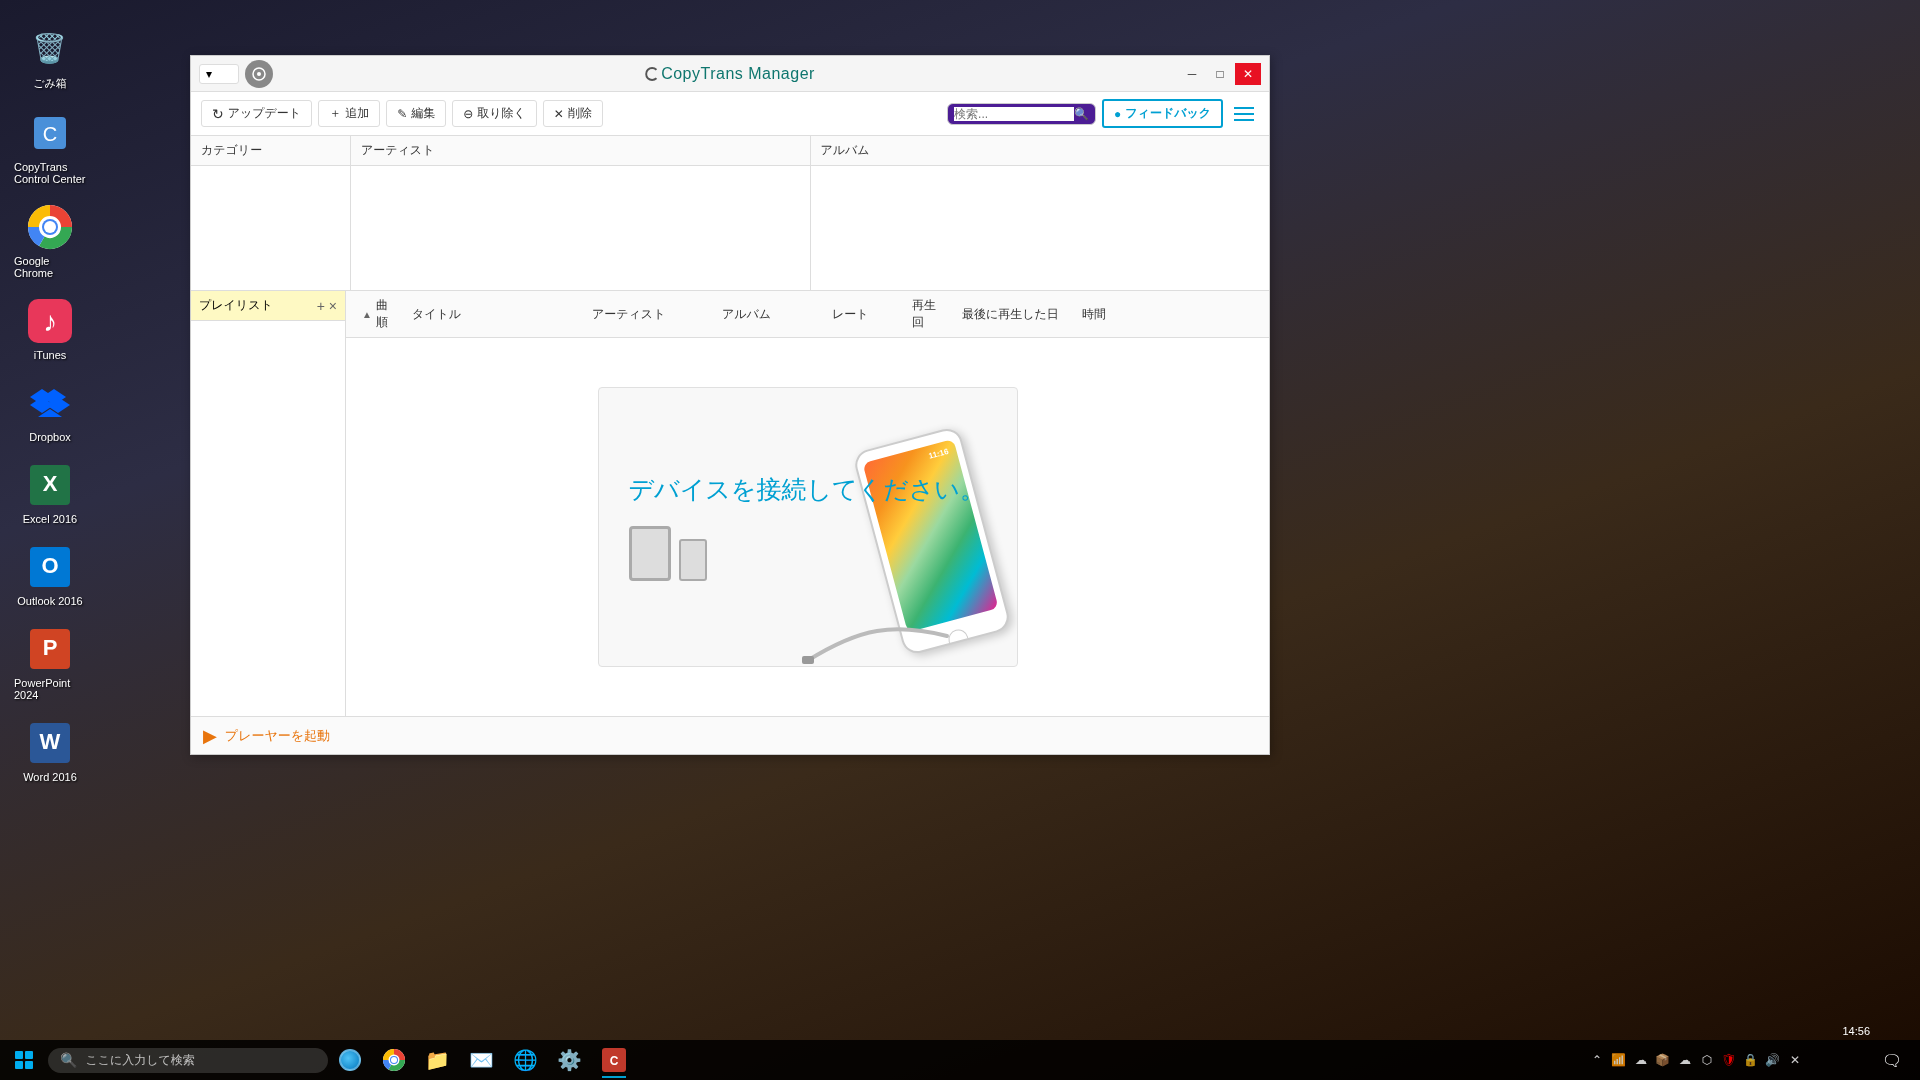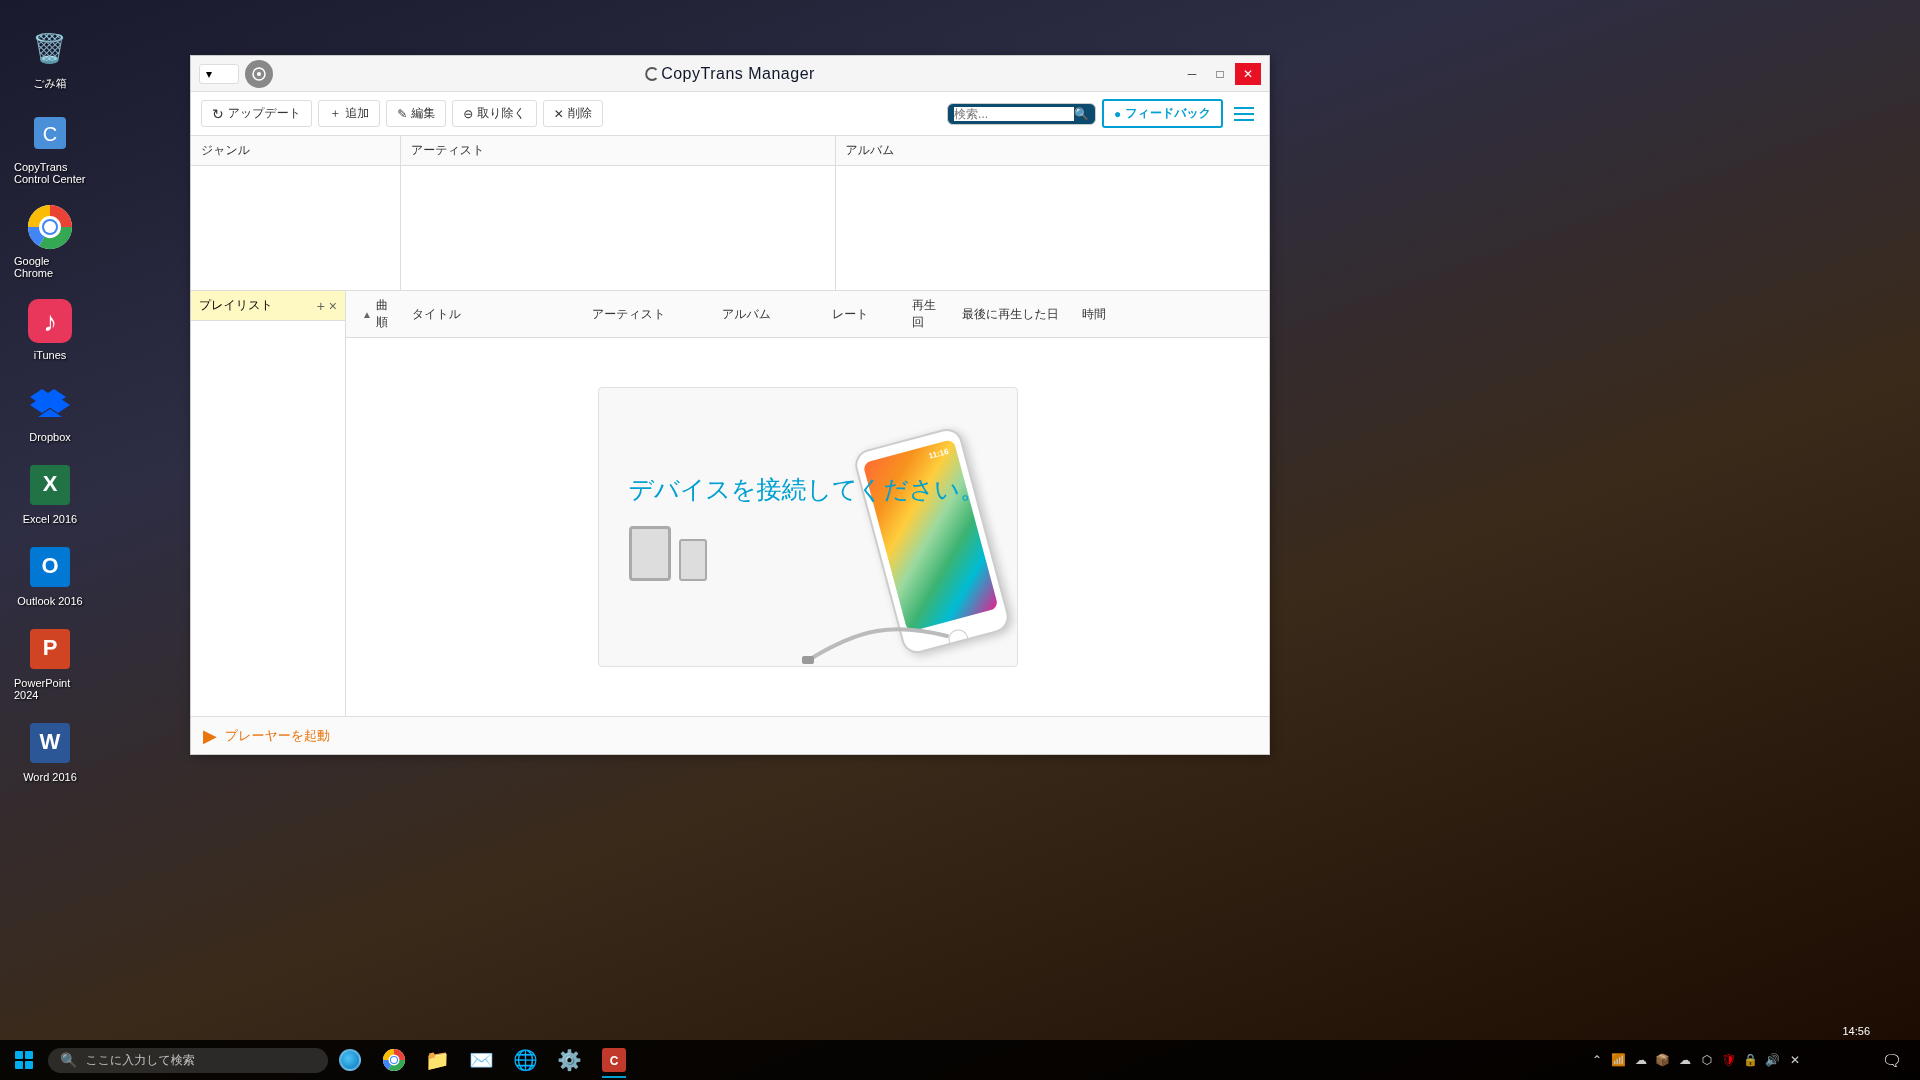--- a/index.html
+++ b/index.html
@@ -113,21 +113,21 @@
       color: white;
       font-size: 14px;
     }
 
     .title-bar-title {
       position: absolute;
       left: 50%;
       transform: translateX(-50%);
       font-size: 16px;
       font-weight: normal;
-      color: #0f172a;
+      color: #0f766e;
       letter-spacing: 0.5px;
     }
 
     .title-bar-controls {
       display: flex;
       gap: 2px;
     }
 
     .win-btn {
       width: 26px;
@@ -177,21 +177,21 @@
     }
 
     .toolbar-spacer { flex: 1; }
 
     .search-box {
       display: flex;
       align-items: center;
       border: 1px solid #ccc;
       border-radius: 6px;
       padding: 3px 6px;
-      background: #0c4a6e;
+      background: #4c1d95;
     }
 
     .search-input {
       border: none;
       outline: none;
       font-size: 12px;
       width: 120px;
       color: #999;
     }
 
@@ -712,22 +712,22 @@
       <button class="hamburger-btn">
         <div class="hamburger-line"></div>
         <div class="hamburger-line"></div>
         <div class="hamburger-line"></div>
       </button>
     </div>
 
     <div class="content-area">
 
       <div class="browser-pane">
-        <div class="browser-col col-genre">
-          <div class="browser-col-header">ジャンル</div>
+        <div class="browser-col col-category">
+          <div class="browser-col-header">カテゴリー</div>
         </div>
         <div class="browser-col col-artist">
           <div class="browser-col-header">アーティスト</div>
         </div>
         <div class="browser-col col-album">
           <div class="browser-col-header">アルバム</div>
         </div>
       </div>
 
       <div class="bottom-section">

